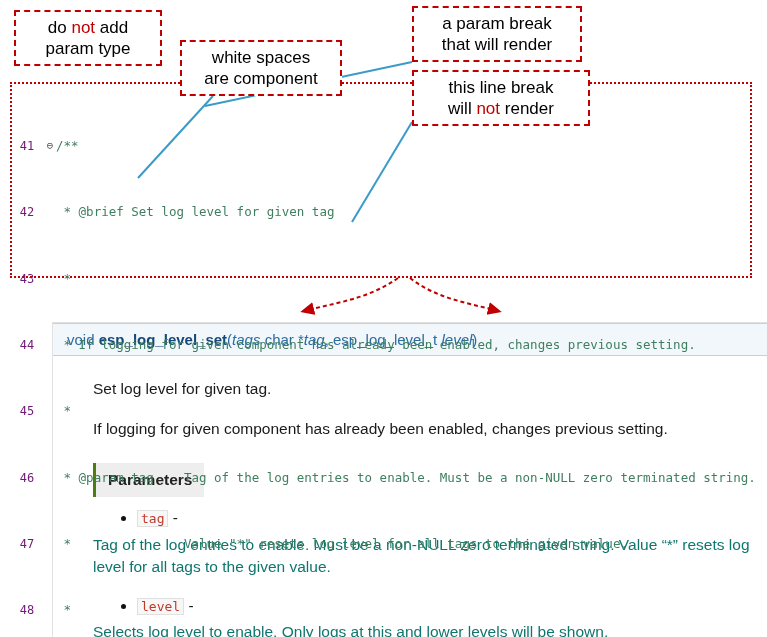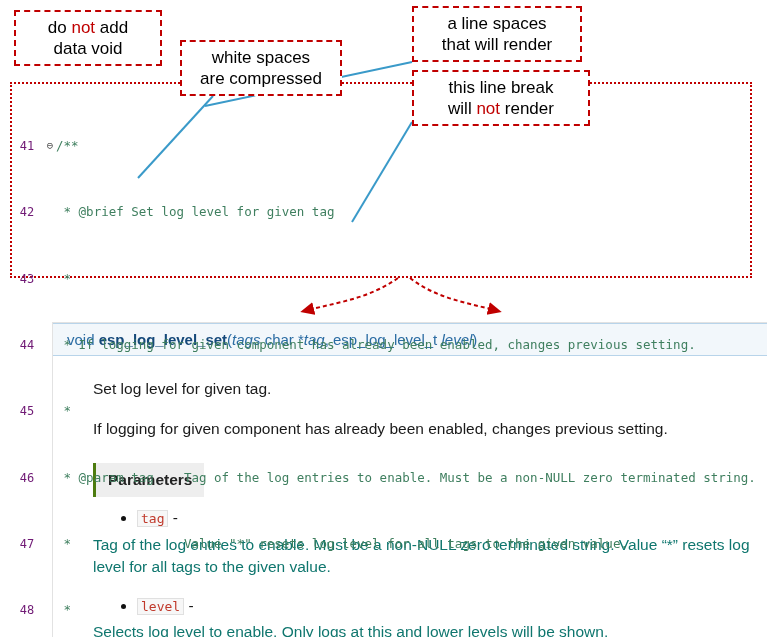--- a/index.html
+++ b/index.html
@@ -205,34 +205,34 @@
     <line x1="213" y1="96" x2="138" y2="178" stroke="#3a9ac9" stroke-width="2"></line>
 
     <line x1="412" y1="62" x2="205" y2="106" stroke="#3a9ac9" stroke-width="2"></line>
 
     <line x1="412" y1="122" x2="352" y2="222" stroke="#3a9ac9" stroke-width="2"></line>
   </svg>
 
   <div class="callout" id="callout-no-type">
     <div>
       <span>do </span><span class="red">not</span><span> add</span><br>
-      <span>data void</span>
+      <span>param type</span>
     </div>
   </div>
 
   <div class="callout" id="callout-spaces">
     <div>
       <span>white spaces</span><br>
-      <span>are  compressed</span>
+      <span>are  component</span>
     </div>
   </div>
 
   <div class="callout" id="callout-break-ok">
     <div>
-      <span>a line spaces</span><br>
+      <span>a param break</span><br>
       <span>that will render</span>
     </div>
   </div>
 
   <div class="callout" id="callout-break-no">
     <div>
       <span>this line break</span><br>
       <span>will </span><span class="red">not</span><span> render</span>
     </div>
   </div>

